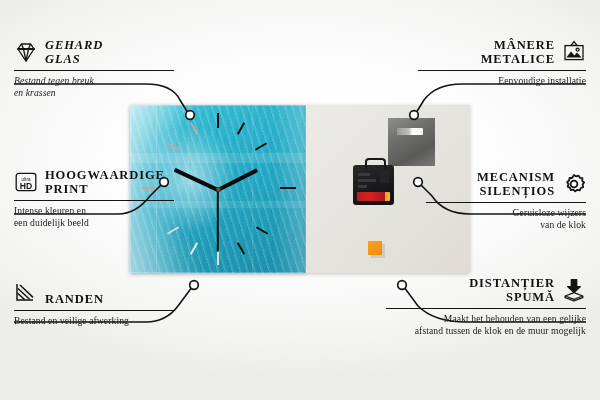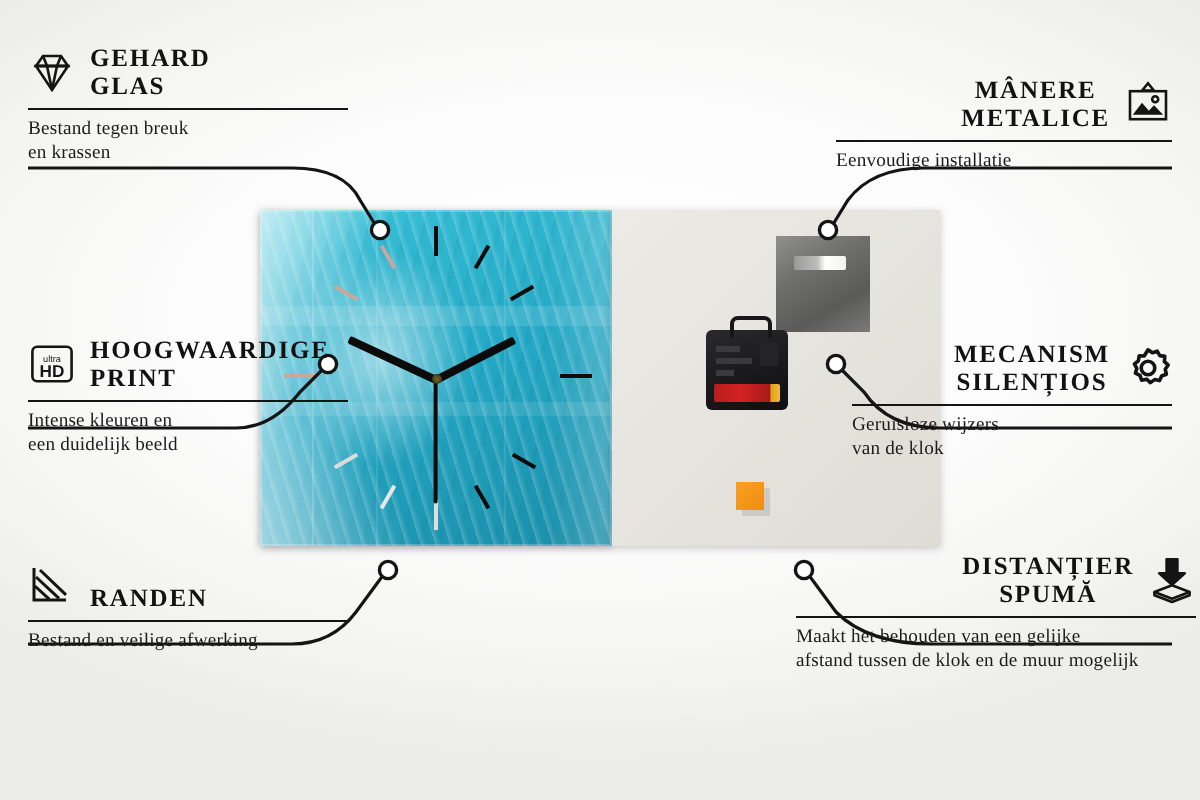--- a/index.html
+++ b/index.html
@@ -94,32 +94,32 @@
     font-size:12.5px;font-weight:700;letter-spacing:.9px;color:#121212;
     line-height:14px;text-transform:uppercase;
   }
   .feat .rule{height:1px;background:#141414;margin:4px 0 4px 0;}
   .feat .sub{
     font-family:"Liberation Serif", serif;
     font-size:9.6px;color:#1b1b1b;line-height:11.5px;letter-spacing:.1px;
   }
   .feat.left .head{justify-content:flex-start;}
   .feat.right .head{justify-content:flex-end;}
-  .feat.right .ttl{text-align:center;}
-  .feat.right .sub{}
+  .feat.right .ttl{text-align:right;}
+  .feat.right .sub{text-align:right;}
   .ico{width:24px;height:24px;flex:0 0 24px;display:block;}
   .ico svg{display:block;}
 
   
-  #f-glass   {left:14px; top:22px;  width:160px;}
+  #f-glass   {left:14px; top:38px;  width:160px;font-style:italic;}
   #f-print   {left:14px; top:168px; width:160px;}
   #f-edges   {left:14px; top:278px; width:160px;}
   #f-handles {right:14px;top:38px;  width:168px;}
   #f-mech    {right:14px;top:170px; width:160px;}
-  #f-spacer  {right:2px;top:276px; width:200px;}
+  #f-spacer  {right:14px;top:276px; width:200px;}
 </style>
 </head>
 <body>
 
 <div id="stage">
 
   <div class="product">
 
     <div class="clock-front">
       <div class="sheen"></div>

